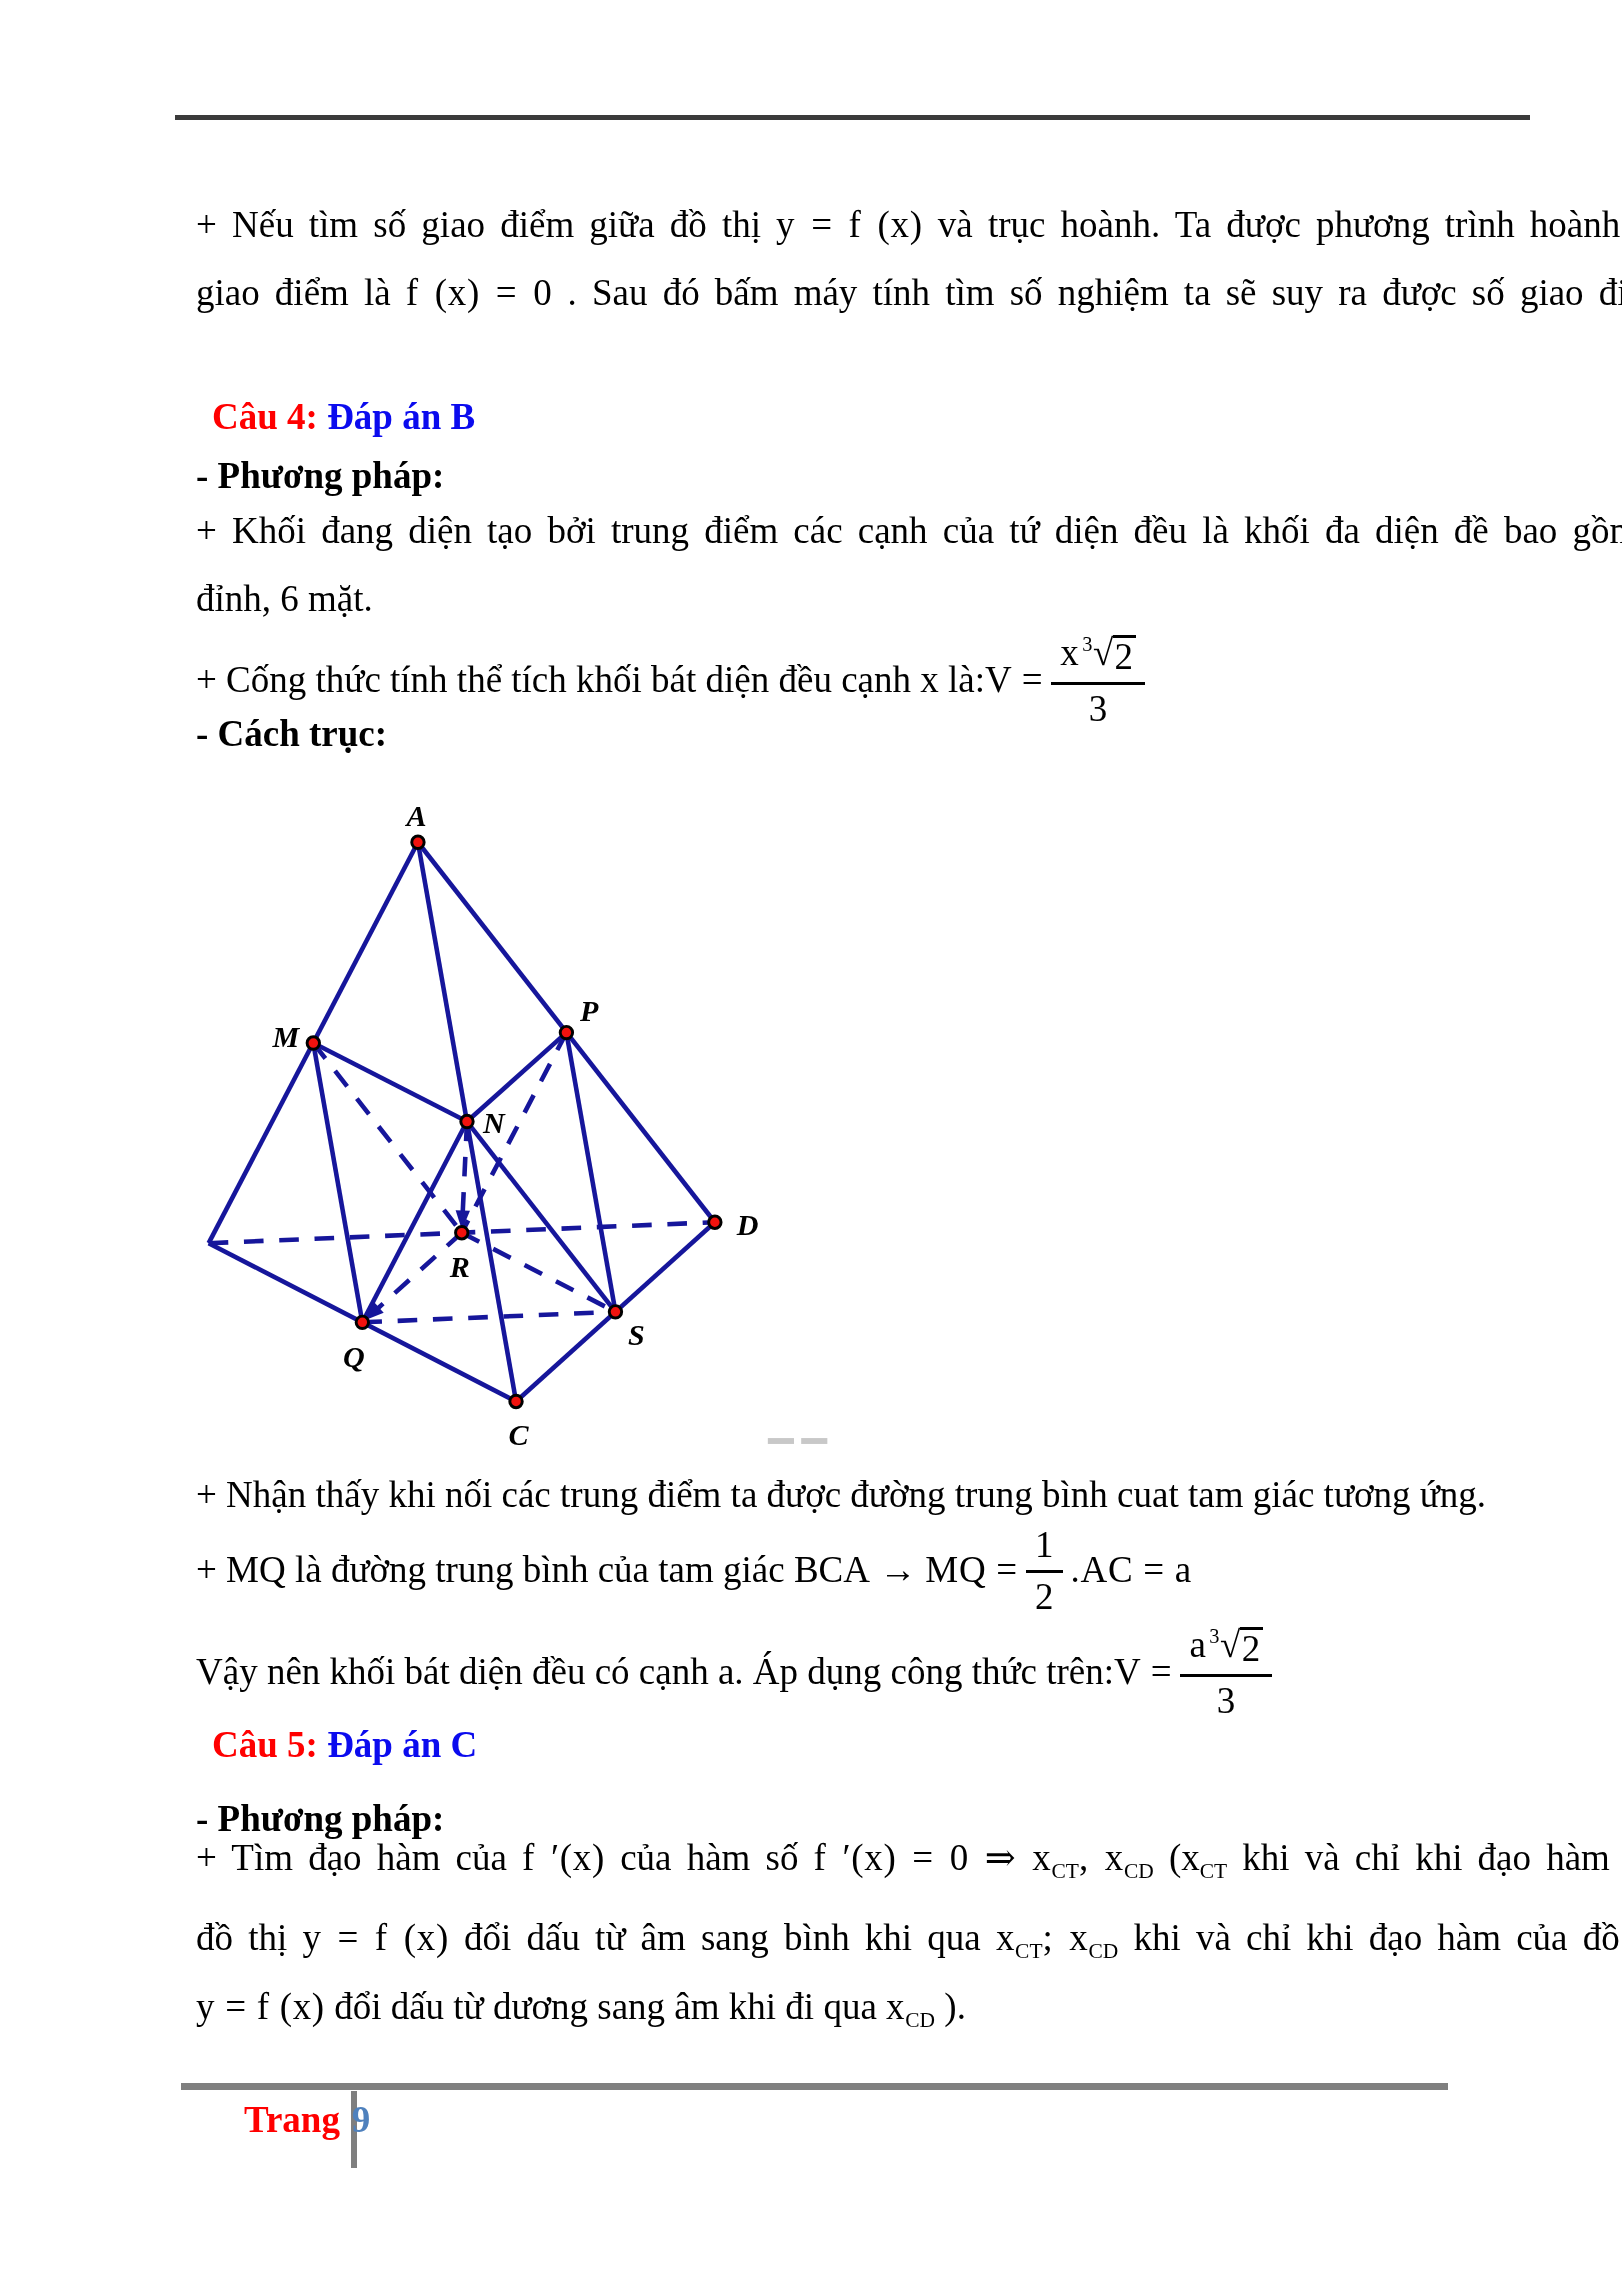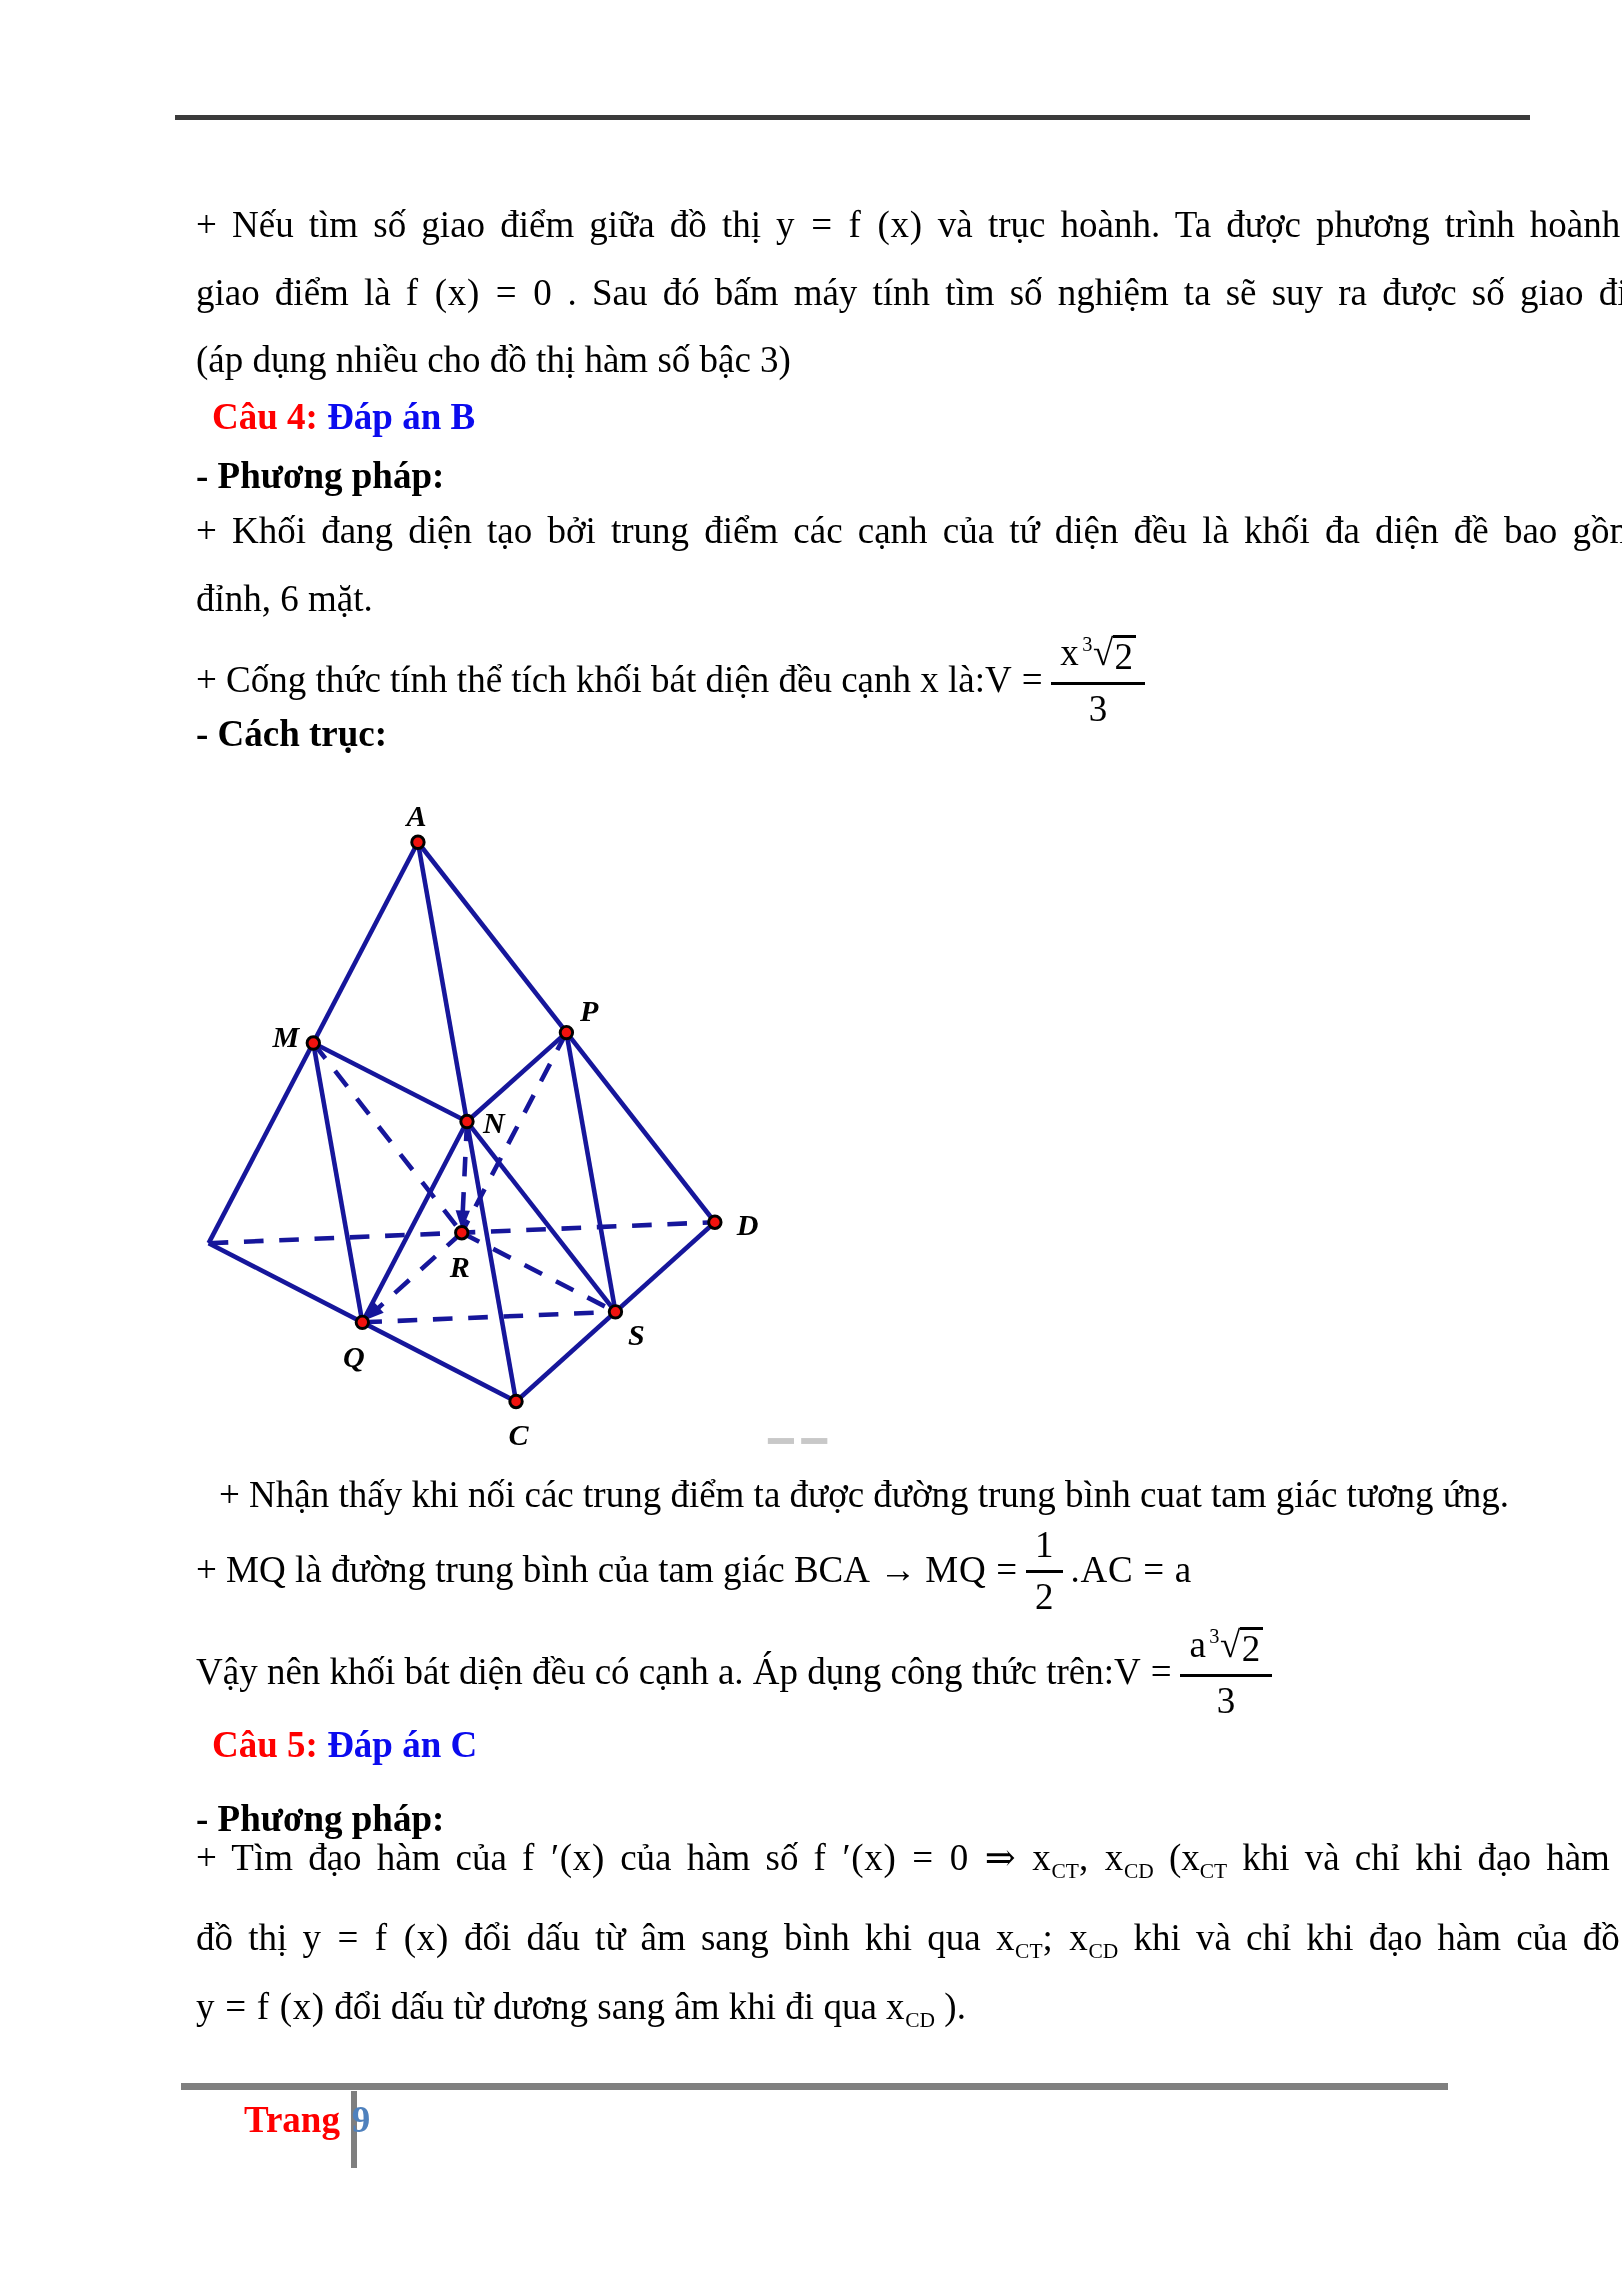--- a/index.html
+++ b/index.html
@@ -34,21 +34,20 @@
 </style>
 </head>
 <body>
 
 <div class="page">
 
   <div class="rule" style="left:175px;top:115px;width:1355px;height:5.2px;"></div>
 
   <div class="tline ws" style="top:204px;"><span>+ Nếu tìm số giao điểm giữa đồ thị </span><span class="mth">y = f (x)</span><span> và trục hoành. Ta được phương trình hoành độ</span></div>
   <div class="tline ws" style="top:272px;"><span>giao điểm là </span><span class="mth">f (x) = 0</span><span> . Sau đó bấm máy tính tìm số nghiệm ta sẽ suy ra được số giao điểm</span></div>
-  <div class="tline" style="top:339px;"><span>(áp dụng nhiều cho đồ thị hàm số bậc 3)</span></div>
 
   <div class="tline bold" style="top:396px;"><span class="red">Câu 4:</span><span class="blue"> Đáp án B</span></div>
 
   <div class="tline bold" style="top:455px;"><span>- Phương pháp:</span></div>
 
   <div class="tline ws" style="top:510px;"><span>+ Khối đang diện tạo bởi trung điểm các cạnh của tứ diện đều là khối đa diện đề bao gồm 6</span></div>
   <div class="tline" style="top:578px;"><span>đỉnh, 6 mặt.</span></div>
 
   <div class="fline" style="top:631px;height:98px;">
     <span>+ Cống thức tính thể tích khối bát diện đều cạnh x là: </span>
@@ -104,21 +103,21 @@
         <text x="1142" y="1888" fill="#000000" text-anchor="middle" font-size="46" font-style="italic" font-weight="bold" font-family="&quot;Liberation Serif&quot;,&quot;DejaVu Serif&quot;,serif">D</text>
         <text x="436" y="1600" fill="#000000" text-anchor="middle" font-size="46" font-style="italic" font-weight="bold" font-family="&quot;Liberation Serif&quot;,&quot;DejaVu Serif&quot;,serif">M</text>
         <text x="754" y="1732" fill="#000000" text-anchor="middle" font-size="46" font-style="italic" font-weight="bold" font-family="&quot;Liberation Serif&quot;,&quot;DejaVu Serif&quot;,serif">N</text>
         <text x="900" y="1560" fill="#000000" text-anchor="middle" font-size="46" font-style="italic" font-weight="bold" font-family="&quot;Liberation Serif&quot;,&quot;DejaVu Serif&quot;,serif">P</text>
         <text x="540" y="2090" fill="#000000" text-anchor="middle" font-size="46" font-style="italic" font-weight="bold" font-family="&quot;Liberation Serif&quot;,&quot;DejaVu Serif&quot;,serif">Q</text>
         <text x="702" y="1952" fill="#000000" text-anchor="middle" font-size="46" font-style="italic" font-weight="bold" font-family="&quot;Liberation Serif&quot;,&quot;DejaVu Serif&quot;,serif">R</text>
         <text x="972" y="2056" fill="#000000" text-anchor="middle" font-size="46" font-style="italic" font-weight="bold" font-family="&quot;Liberation Serif&quot;,&quot;DejaVu Serif&quot;,serif">S</text>
       </svg>
   </div>
 
-  <div class="tline" style="top:1474px;margin-left:23px;"><span>+ Nhận thấy khi nối các trung điểm ta được đường trung bình cuat tam giác tương ứng.</span></div>
+  <div class="tline" style="top:1474px;"><span>+ Nhận thấy khi nối các trung điểm ta được đường trung bình cuat tam giác tương ứng.</span></div>
 
   <div class="fline" style="top:1521px;height:98px;justify-content:space-between;">
     <span>+ MQ là đường trung bình của tam giác BCA </span>
     <span class="arrow">→</span>
     <span class="mth">MQ =</span>
     <span class="frac">
       <span class="num">
           <span>1</span>
         </span>
       <span class="den">2</span>

